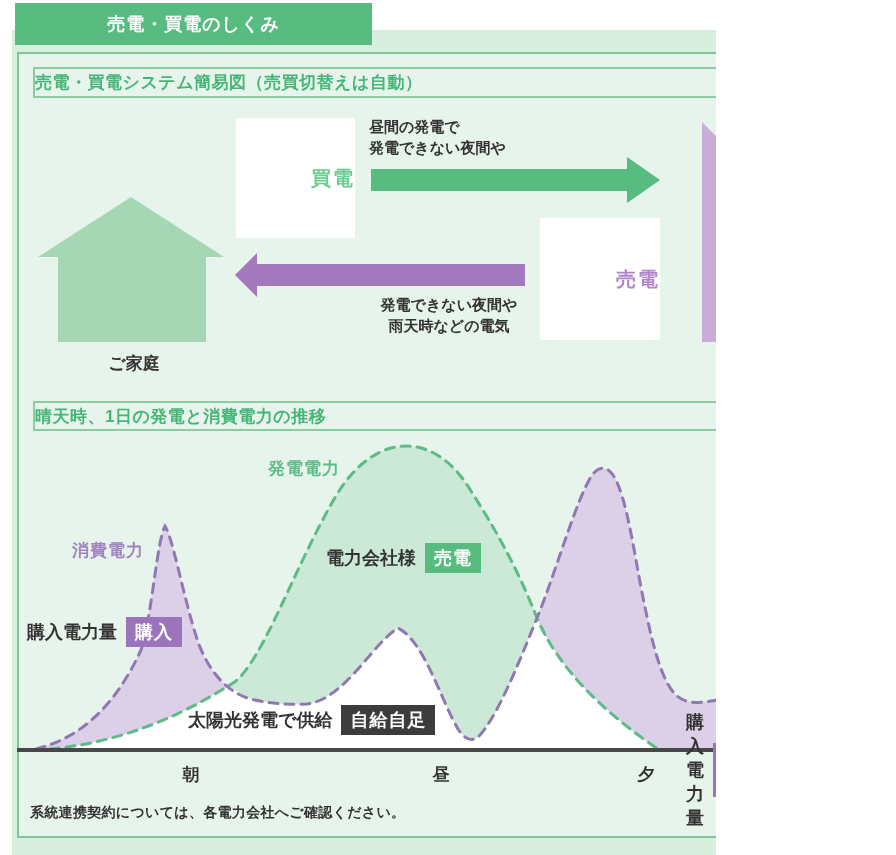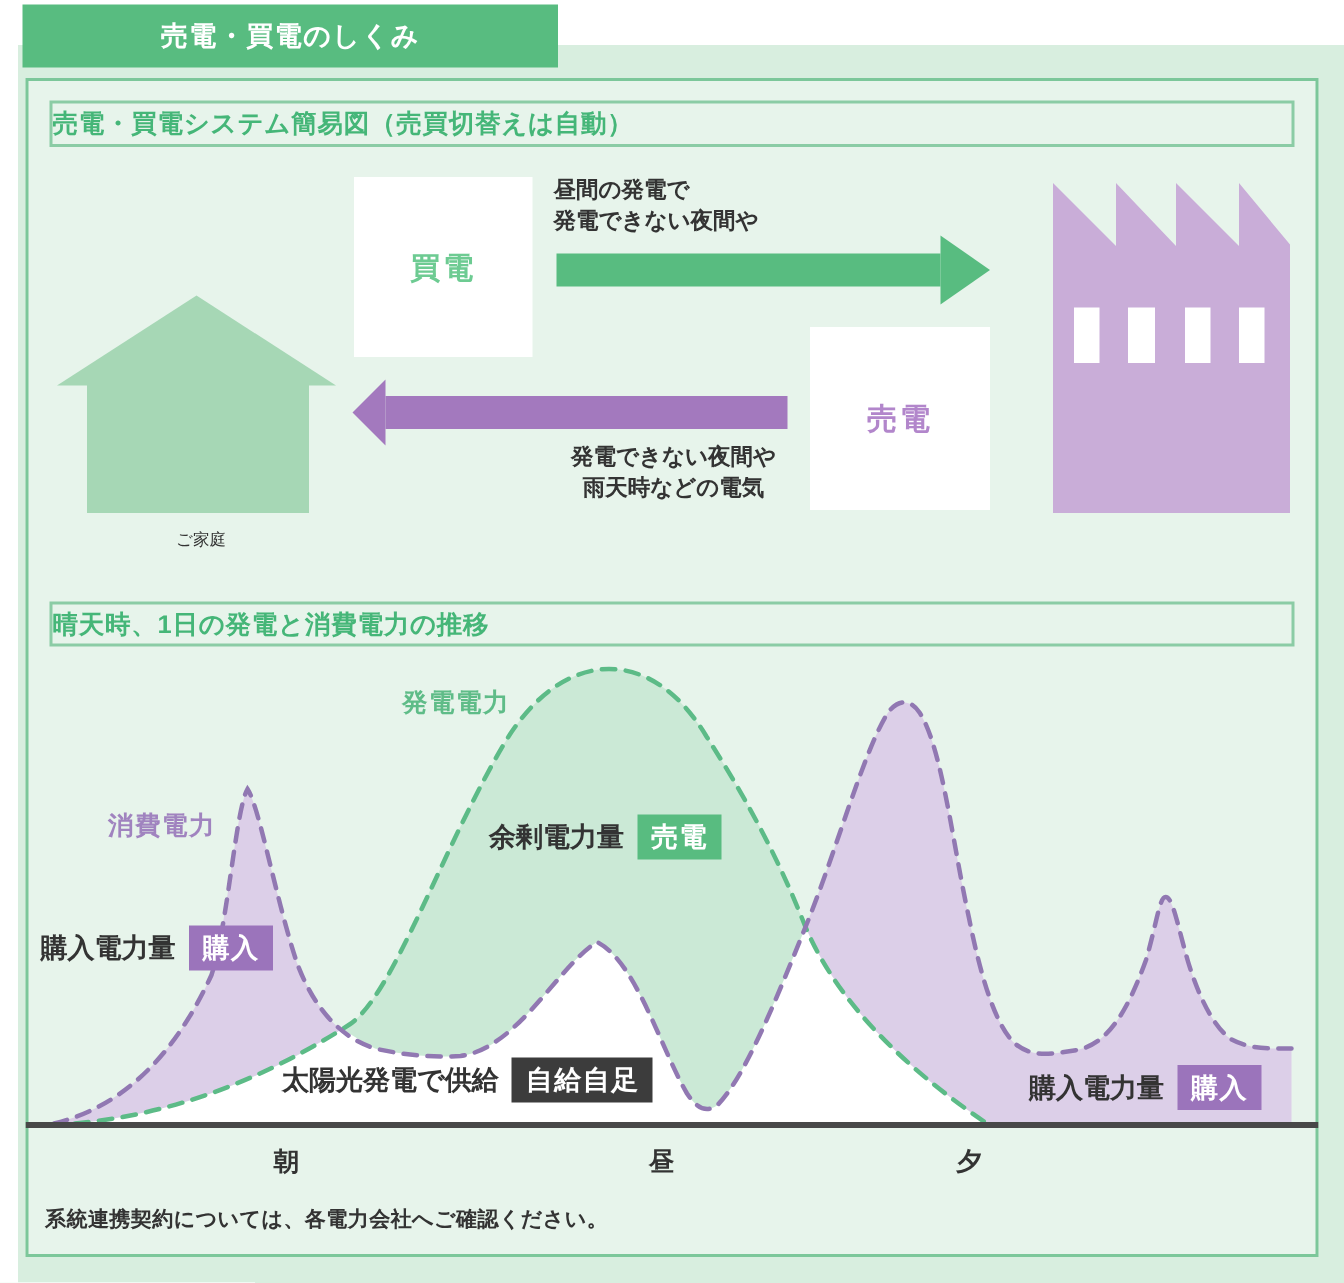--- a/index.html
+++ b/index.html
@@ -6,39 +6,39 @@
     --green:#58BC80; --green-text:#45B678; --green-border:#7CC79A; --title-border:#8BCCA5;
     --panel-bg:#E7F4EB; --card-bg:#D8EEDF; --house:#A6D7B5; --factory:#C9ADD8;
     --purple-arrow:#A379BE; --purple-badge:#9B74BB; --buy-text:#6DCB92; --sell-text:#B286CB;
     --chart-green-fill:#CBE9D6; --chart-purple-fill:#DCCFE8;
     --chart-green-stroke:#5CBB87; --chart-purple-stroke:#9178B2;
     --dark-badge:#3C3C3C; --text:#333333; --baseline:#484848;
     --gen-label:#5FBC88; --cons-label:#A083BF;
   }
   html,body{margin:0;padding:0;}
   body{font-family:"Liberation Sans","DejaVu Sans",sans-serif;background:#fff;}
-  .page{position:relative;width:896px;height:855px;background:#ffffff;overflow:hidden;}
+  .page{position:relative;width:716px;height:855px;background:#ffffff;overflow:hidden;}
   .abs{position:absolute;}
   .outer-card{left:12px;top:30px;width:884px;height:825px;background:var(--card-bg);}
   .main-panel{left:17px;top:52px;width:862px;height:786px;background:var(--panel-bg);
     border:2px solid var(--green-border);box-sizing:border-box;}
   .tab{left:15px;top:3px;width:357px;height:42px;background:var(--green);color:#fff;
     font-size:18px;font-weight:700;letter-spacing:1px;display:flex;align-items:center;justify-content:center;}
   .section-title{left:33px;width:830px;height:31px;border:2px solid var(--title-border);
     box-sizing:border-box;color:var(--green-text);font-size:17px;font-weight:700;
     display:flex;align-items:center;justify-content:flex-start;letter-spacing:0.5px;}
   .t1{top:67px;} .t2{top:401px;height:30px;}
-  .white-box{background:#fff;display:flex;align-items:center;justify-content:center;
+  .white-box{background:#fff;display:flex;align-items:center;justify-content:flex-end;
     font-size:20px;font-weight:700;letter-spacing:2px;}
   .box-buy{left:236px;top:118px;width:119px;height:120px;color:var(--buy-text);}
   .box-sell{left:540px;top:218px;width:120px;height:122px;color:var(--sell-text);}
   .caption{font-size:15px;font-weight:700;color:var(--text);line-height:21px;}
   .cap-sell{left:369px;top:116px;text-align:left;}
   .cap-buy{left:358px;top:294px;width:182px;text-align:center;}
-  .obj-label{font-size:11px;font-weight:400;color:var(--text);text-align:center;}
+  .obj-label{font-size:17px;font-weight:700;color:var(--text);text-align:center;}
   .home-label{left:39px;top:352px;width:190px;}
   .company-label{left:704px;top:352px;width:158px;}
   .curve-label{font-size:17px;font-weight:700;letter-spacing:1px;}
   .lbl-gen{left:268px;top:457px;color:var(--gen-label);}
   .lbl-cons{left:72px;top:539px;color:var(--cons-label);}
   .badge-row{display:flex;align-items:center;gap:9px;font-size:18px;font-weight:700;color:var(--text);}
   .badge{color:#fff;font-size:18px;font-weight:700;padding:3px 9px;letter-spacing:1px;}
   .badge-green{background:var(--green);}
   .badge-purple{background:var(--purple-badge);}
   .badge-dark{background:var(--dark-badge);}
@@ -146,21 +146,21 @@
       C 653 647, 663 684, 677 696 C 689 706, 704 702, 718 700 C 738 696, 751 676, 764 640
       C 771 616, 773 598, 777 598 C 782 598, 785 617, 792 641 C 799 664, 809 685, 821 693
       C 834 700, 848 699, 861 699"></path>
     <rect class="baseline-rect" x="17" y="748" width="862" height="4"></rect>
   </svg>
 
   <div class="abs curve-label lbl-gen">発電電力</div>
   <div class="abs curve-label lbl-cons">消費電力</div>
 
   <div class="abs badge-row row-surplus">
-    <span>余剰電力量</span>
+    <span>電力会社様</span>
     <span class="badge badge-green">売電</span>
   </div>
   <div class="abs badge-row row-purchase-left">
     <span>購入電力量</span>
     <span class="badge badge-purple">購入</span>
   </div>
   <div class="abs badge-row row-selfsuff">
     <span>太陽光発電で供給</span>
     <span class="badge badge-dark">自給自足</span>
   </div>

